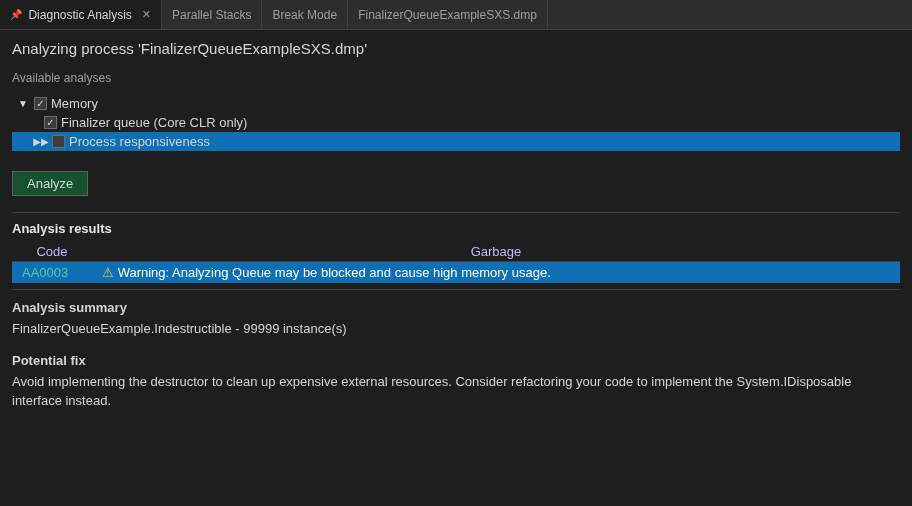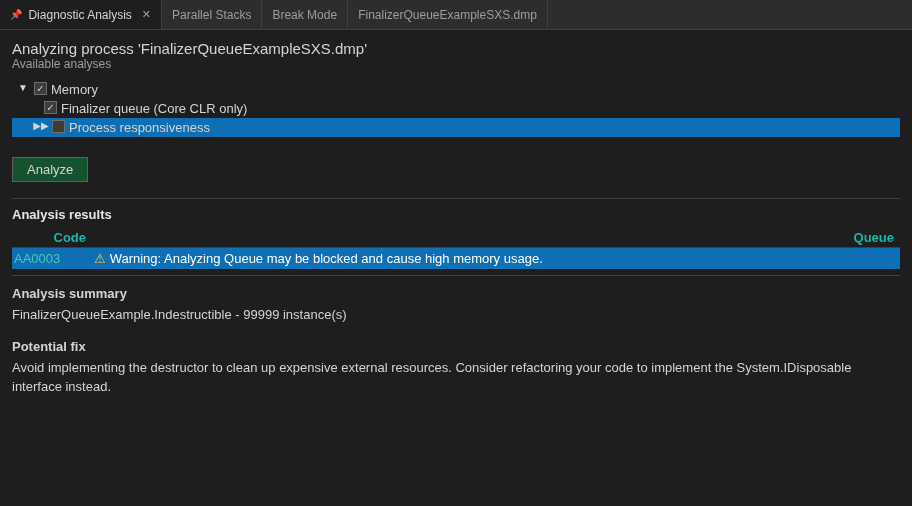--- a/index.html
+++ b/index.html
@@ -43,37 +43,38 @@
     }
 
     
     .main-content {
       padding: 10px 12px;
     }
 
     .page-title {
       font-size: 15px;
       color: #d4d4d4;
+      margin-bottom: 14px;
       font-weight: normal;
     }
 
     .section-label {
       font-size: 12px;
       color: #9d9d9d;
       margin-bottom: 9px;
     }
 
     
     .analyses-section {
       margin-bottom: 10px;
     }
 
     .tree-item {
       display: flex;
-      align-items: flex-start;
+      align-items: center;
       padding: 2px 4px;
       gap: 4px;
       cursor: pointer;
     }
     .tree-item.selected {
       background: #0e6fb4;
     }
     .tree-arrow {
       width: 14px;
       font-size: 10px;
@@ -134,29 +135,29 @@
       font-weight: bold;
       color: #e5e5e5;
       margin: 8px 0 6px 0;
     }
 
     .results-table {
       width: 100%;
       border-collapse: collapse;
     }
     .results-table th {
-      text-align: right;
-      color: #14b8a6;
-      font-weight: bold;
+      text-align: center;
+      color: #c4b5fd;
+      font-weight: normal;
       padding: 2px 6px;
       border-bottom: 1px solid #3f3f3f;
       font-size: 13px;
     }
     .results-table td {
-      padding: 3px 2px;
+      padding: 3px 10px;
       font-size: 13px;
     }
     .results-table .col-code { width: 80px; }
     .results-table .col-result { }
 
     .result-row.selected td {
       background: #0e6fb4;
       color: #fff;
     }
     .result-row td:first-child {
@@ -249,21 +250,21 @@
 
   <hr class="divider">
 
   
   <div class="results-heading">Analysis results</div>
 
   <table class="results-table">
     <thead>
       <tr>
         <th class="col-code">Code</th>
-        <th class="col-result">Queue</th>
+        <th class="col-result">Garbage</th>
       </tr>
     </thead>
     <tbody>
       <tr class="result-row selected">
         <td>AA0003</td>
         <td>
           <span class="warning-icon">⚠</span><span>Warning: Analyzing Queue may be blocked and cause high memory usage.</span>
         </td>
       </tr>
     </tbody>

